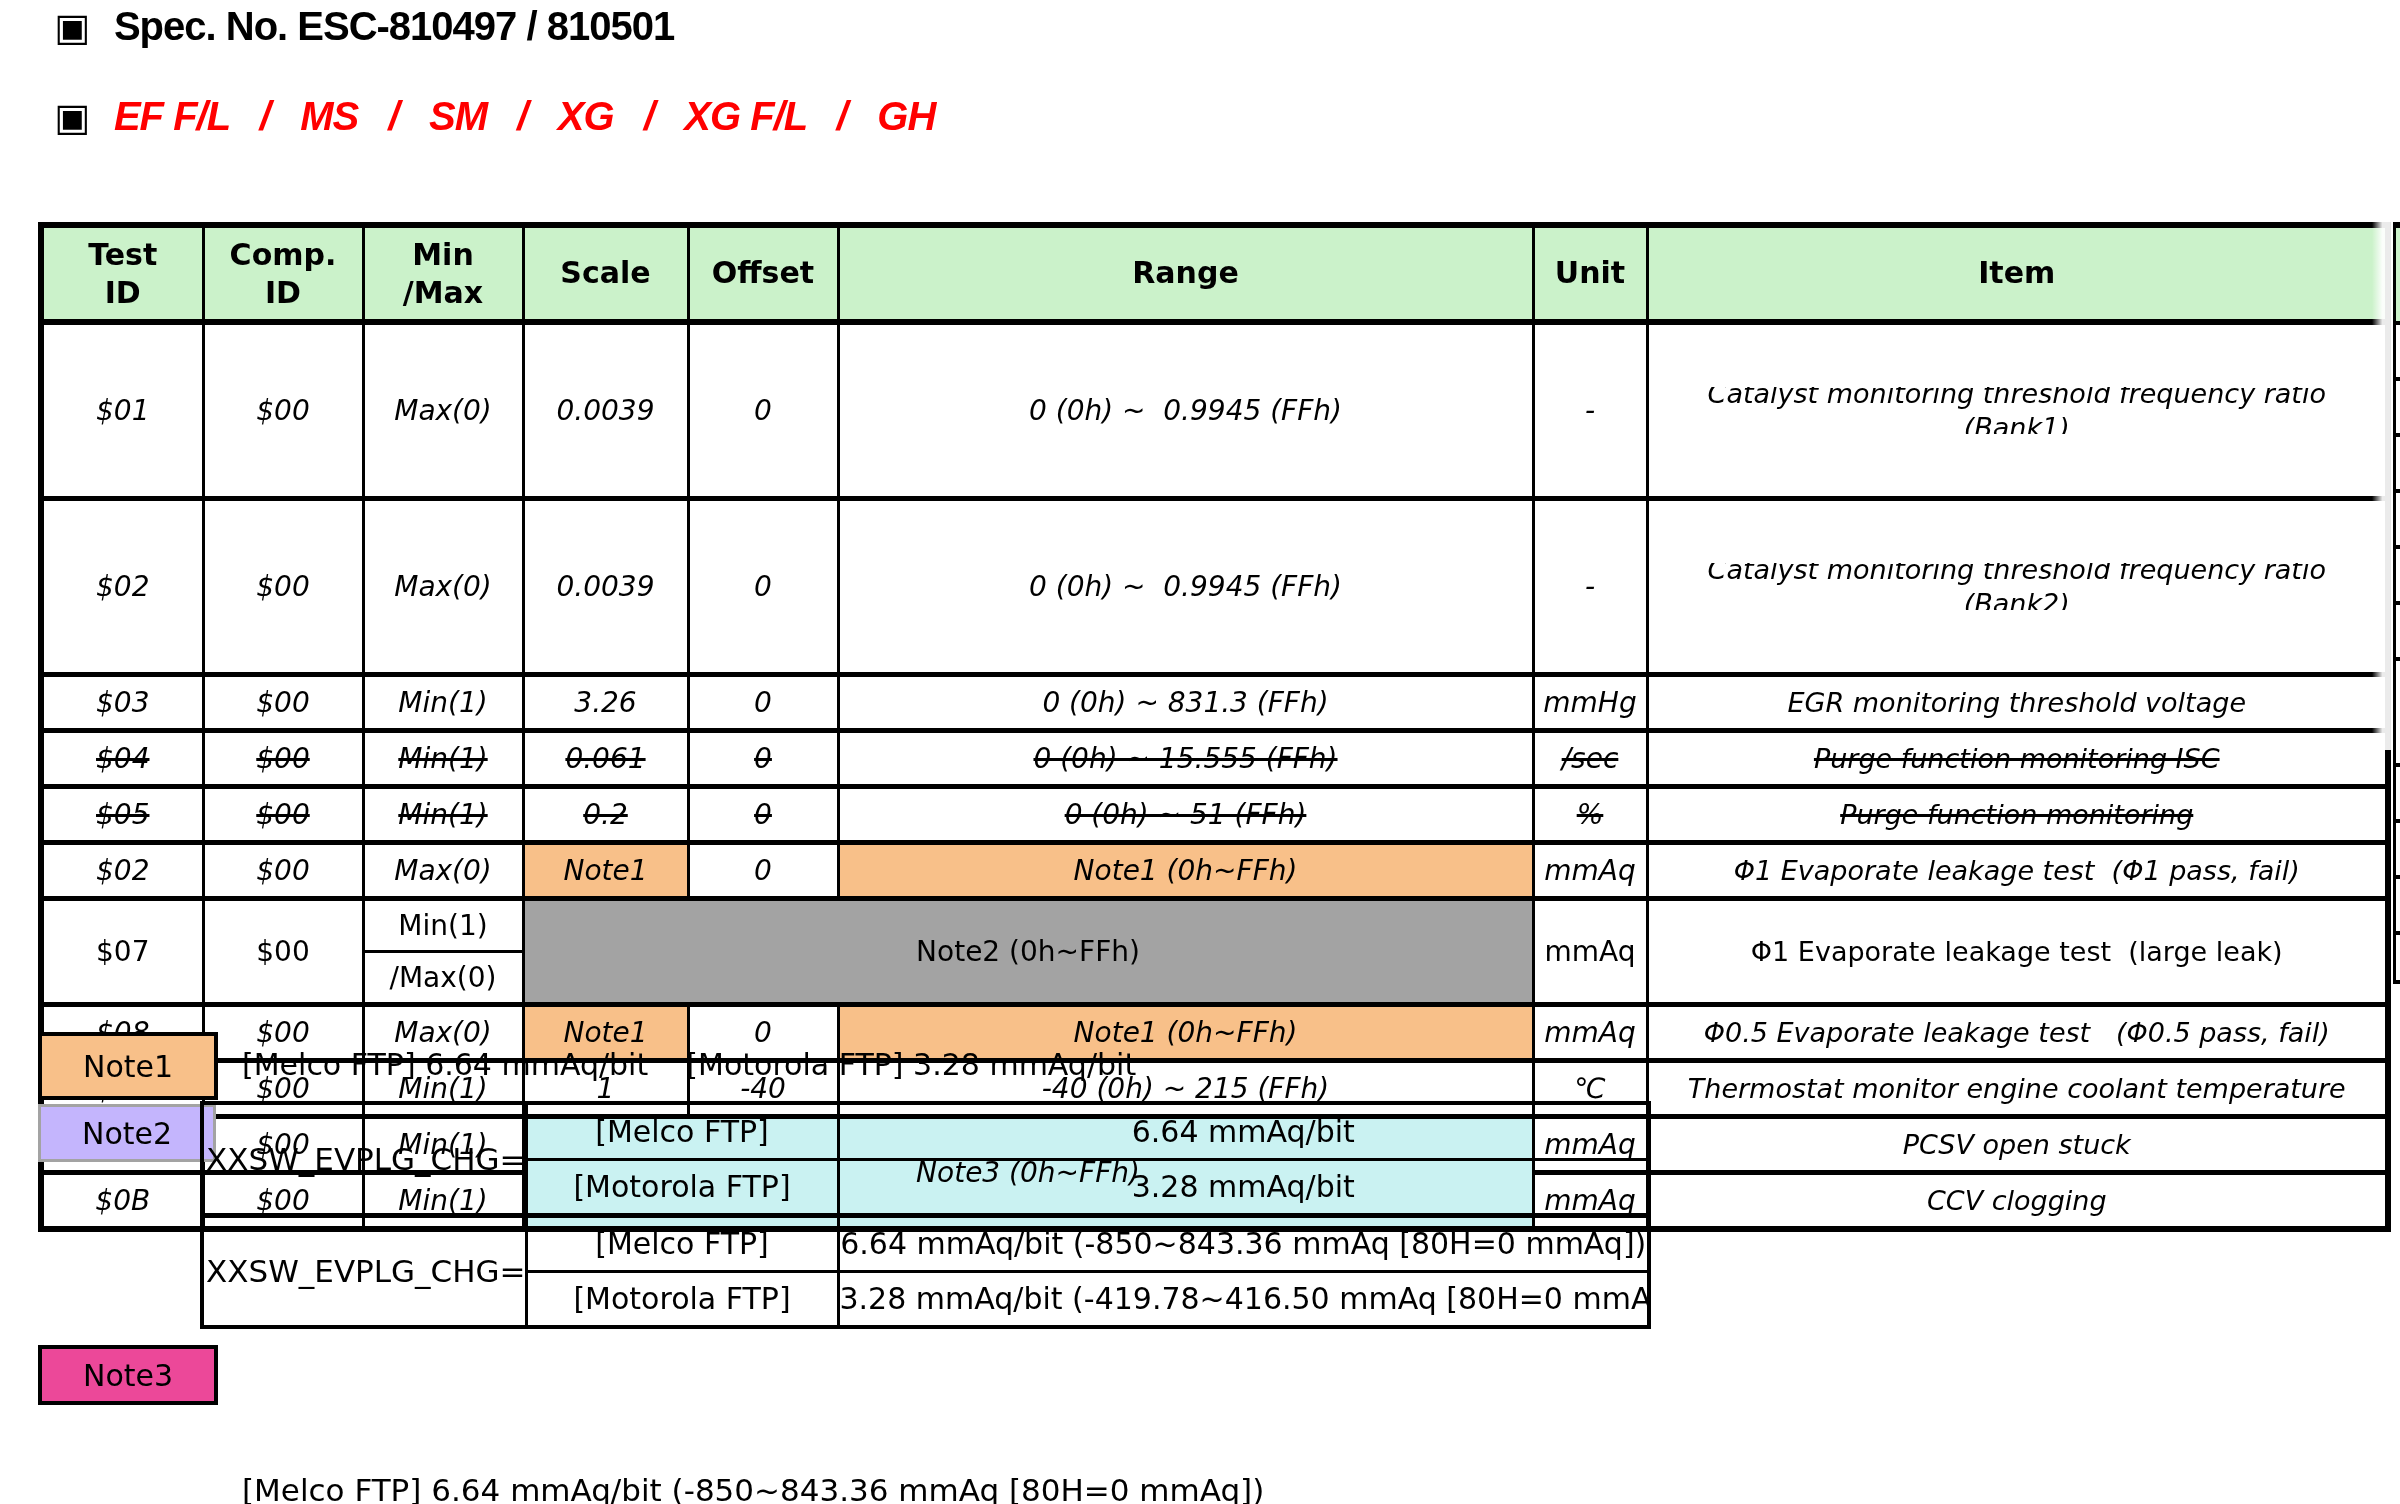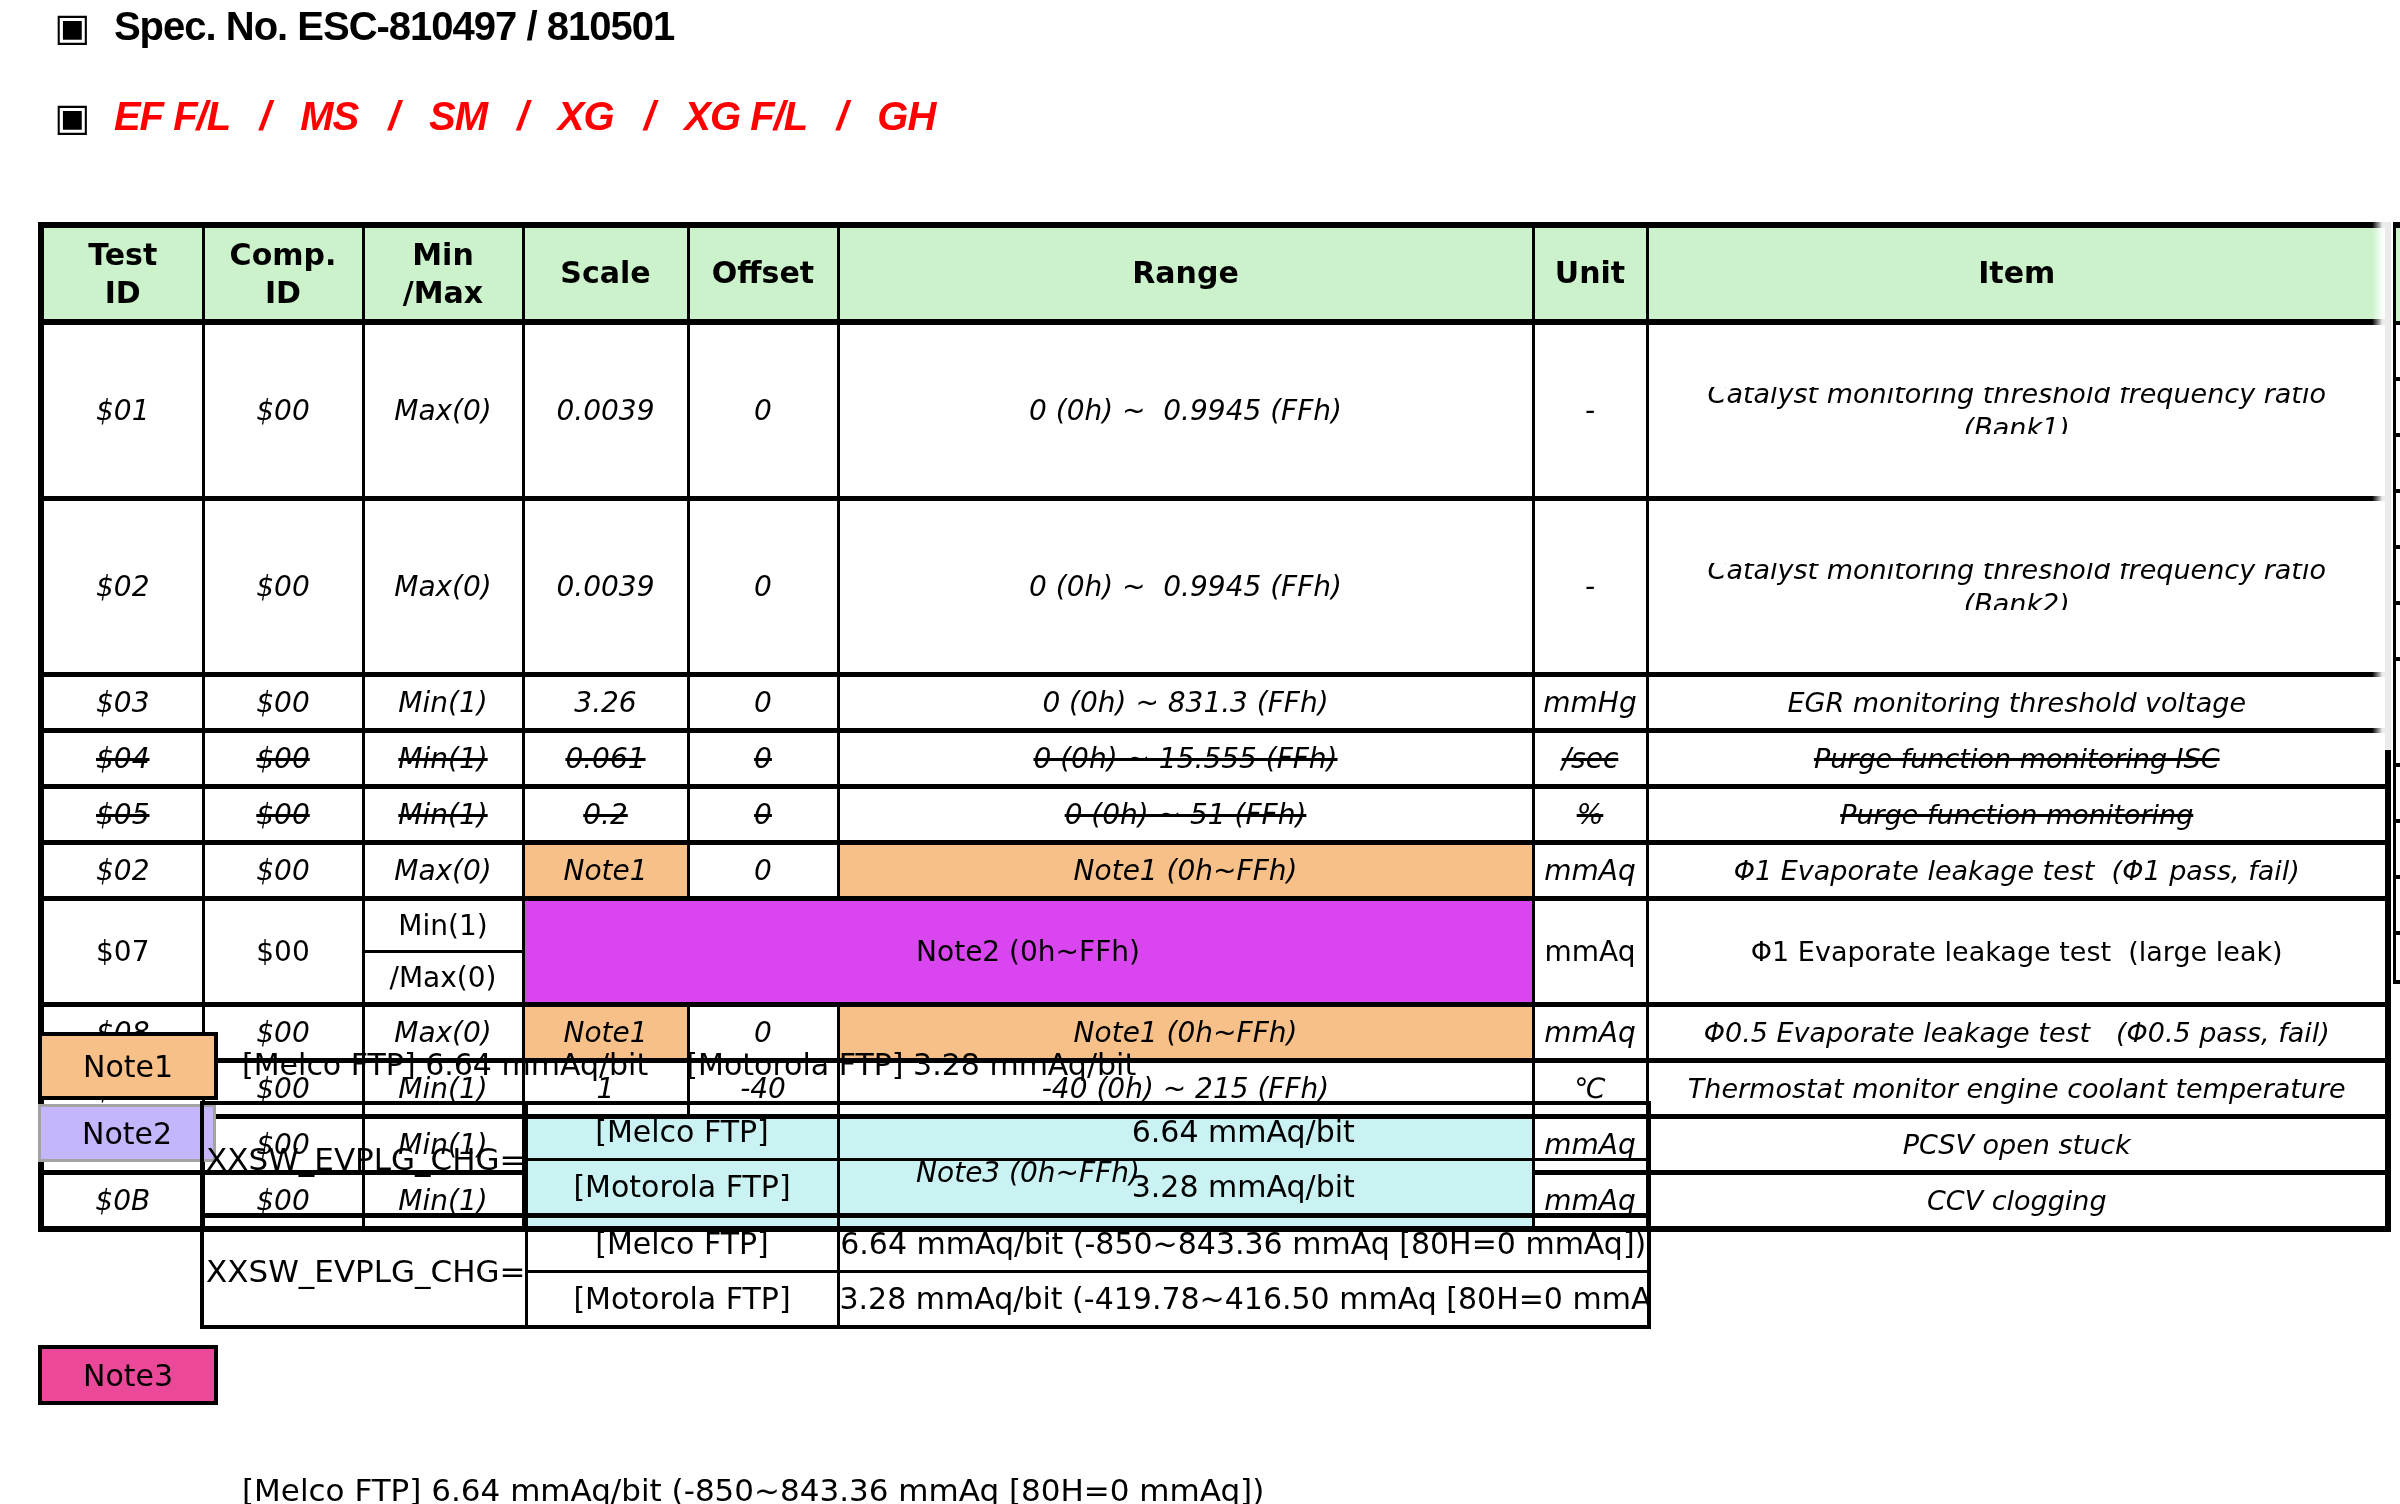--- a/index.html
+++ b/index.html
@@ -24,21 +24,21 @@
     font-size:28px;overflow:hidden;white-space:pre;line-height:1.15;}
   .spec tr.hdr{height:97px;}
   .spec tr.hdr th{background:#CBF2CA;font-size:30px;font-weight:700;border-bottom-width:6px;}
   .spec tr.hdr th div{line-height:38px;}
   .spec tr.r{height:56px;font-style:italic;}
   .spec tr.sub{height:53px;}
   .spec tr.r > td, .spec tr.sub > td{border-top-width:5px;border-bottom-width:5px;}
   .spec tr.sub-a > td.mm{border-bottom-width:3px;}
   .spec tr.sub-b > td.mm{border-top-width:3px;}
   .c-orange{background:#F8C089;}
-  .c-yellow{background:#d946ef;}
+  .c-yellow{background:#a3a3a3;}
   .c-cyan{background:#CAF2F2;}
   tr.struck td{text-decoration:line-through;text-decoration-thickness:3px;text-decoration-color:#000;}
   td.item-cell{font-size:27px;}
   .two-line{height:47px;overflow:hidden;display:flex;flex-direction:column;justify-content:center;}
   .two-line div{line-height:34px;flex:0 0 auto;font-size:27px;}
 
   
   .note-box{position:absolute;left:38px;width:172px;display:flex;align-items:center;justify-content:center;
     font-size:30px;}
   #note1-box{top:1032px;height:60px;border:4px solid #000;background:#F8C089;}

